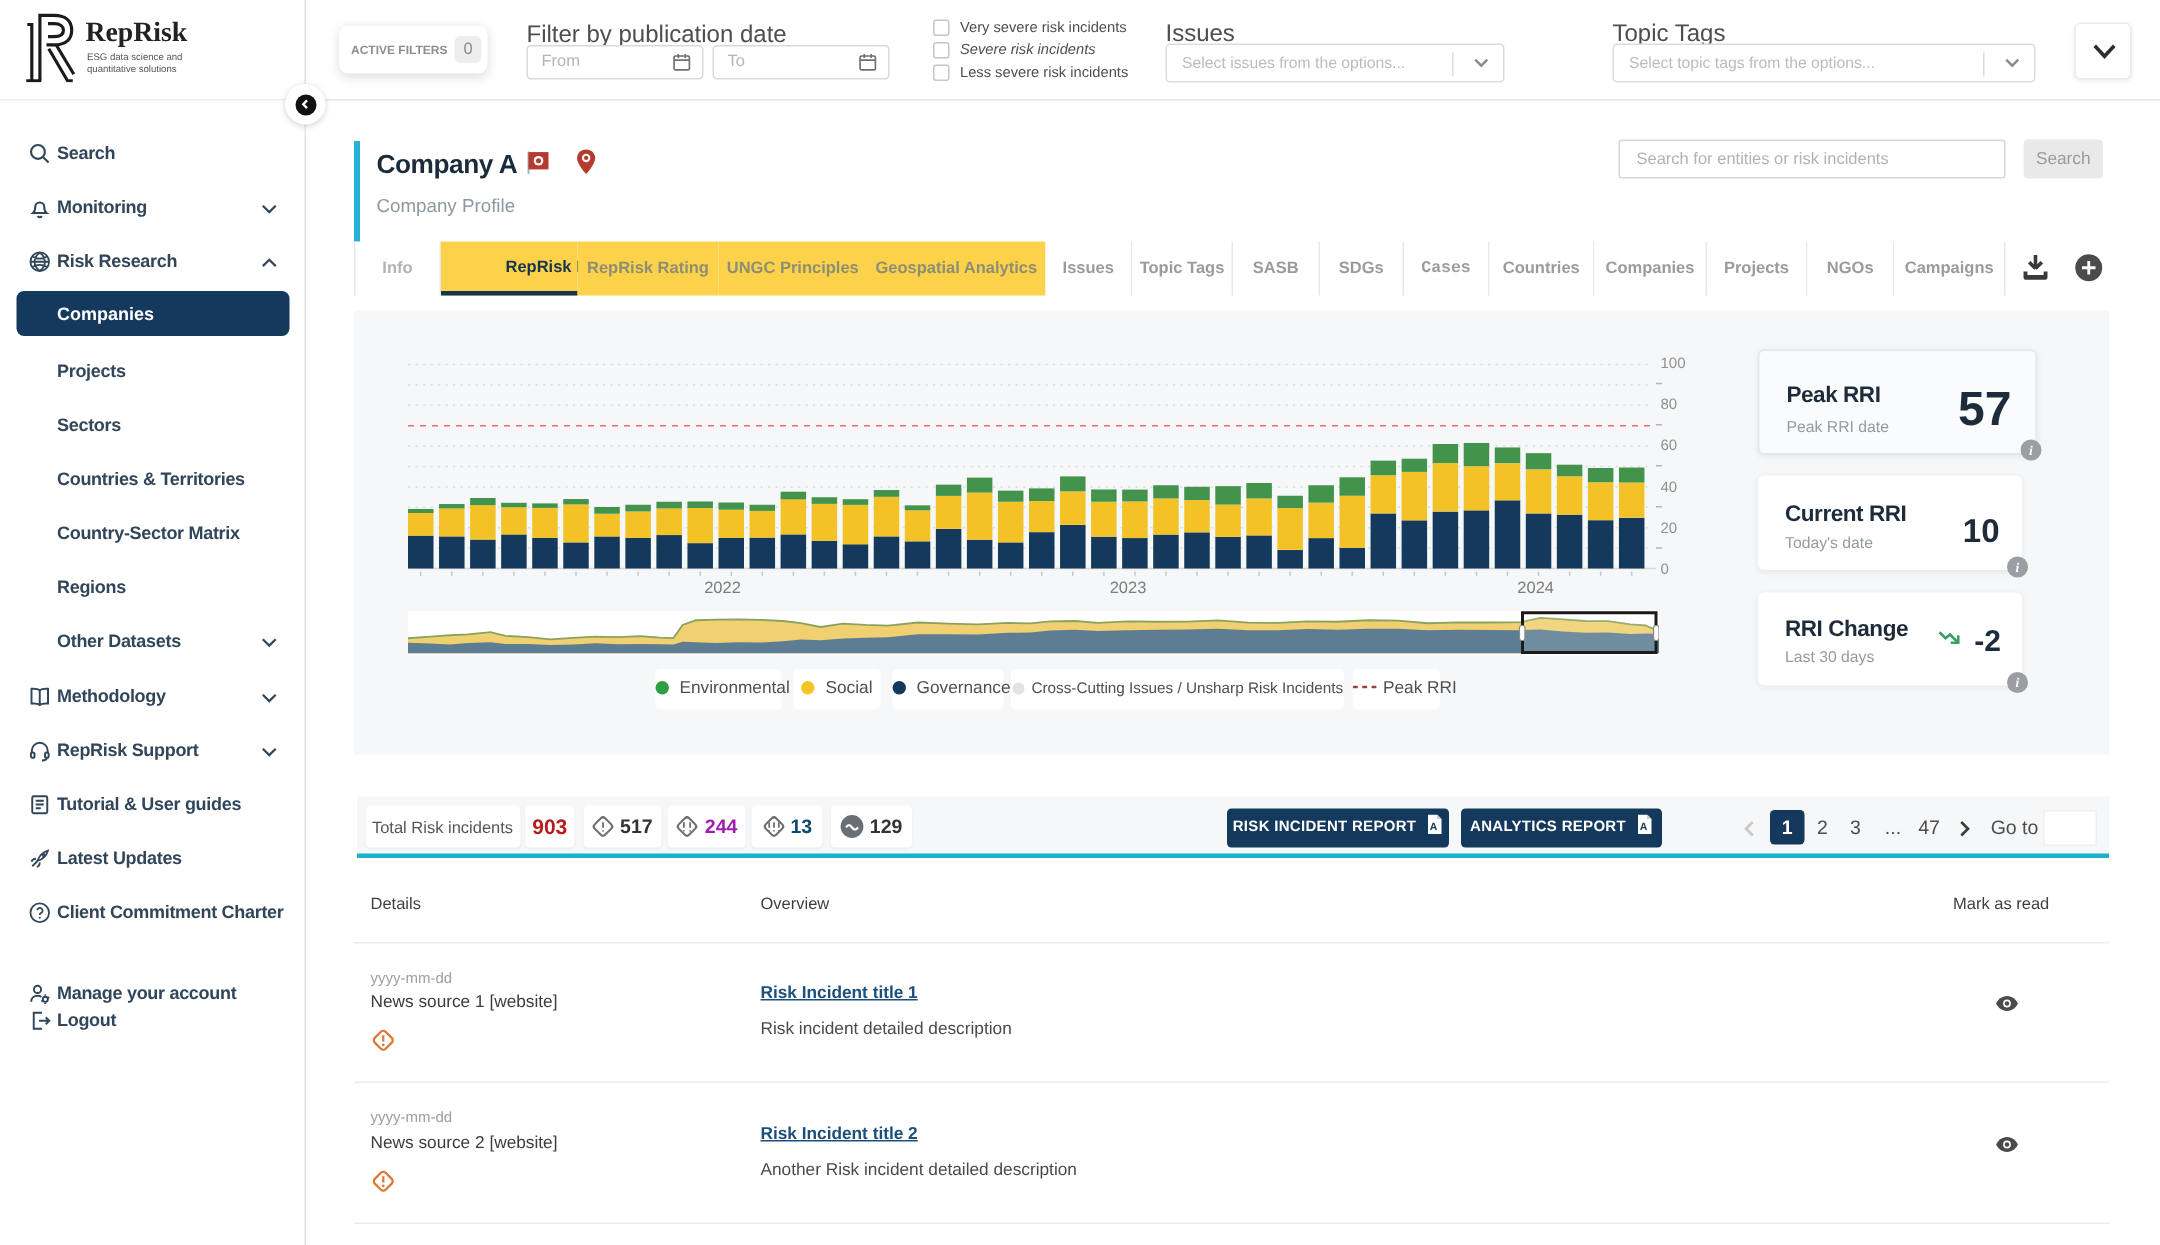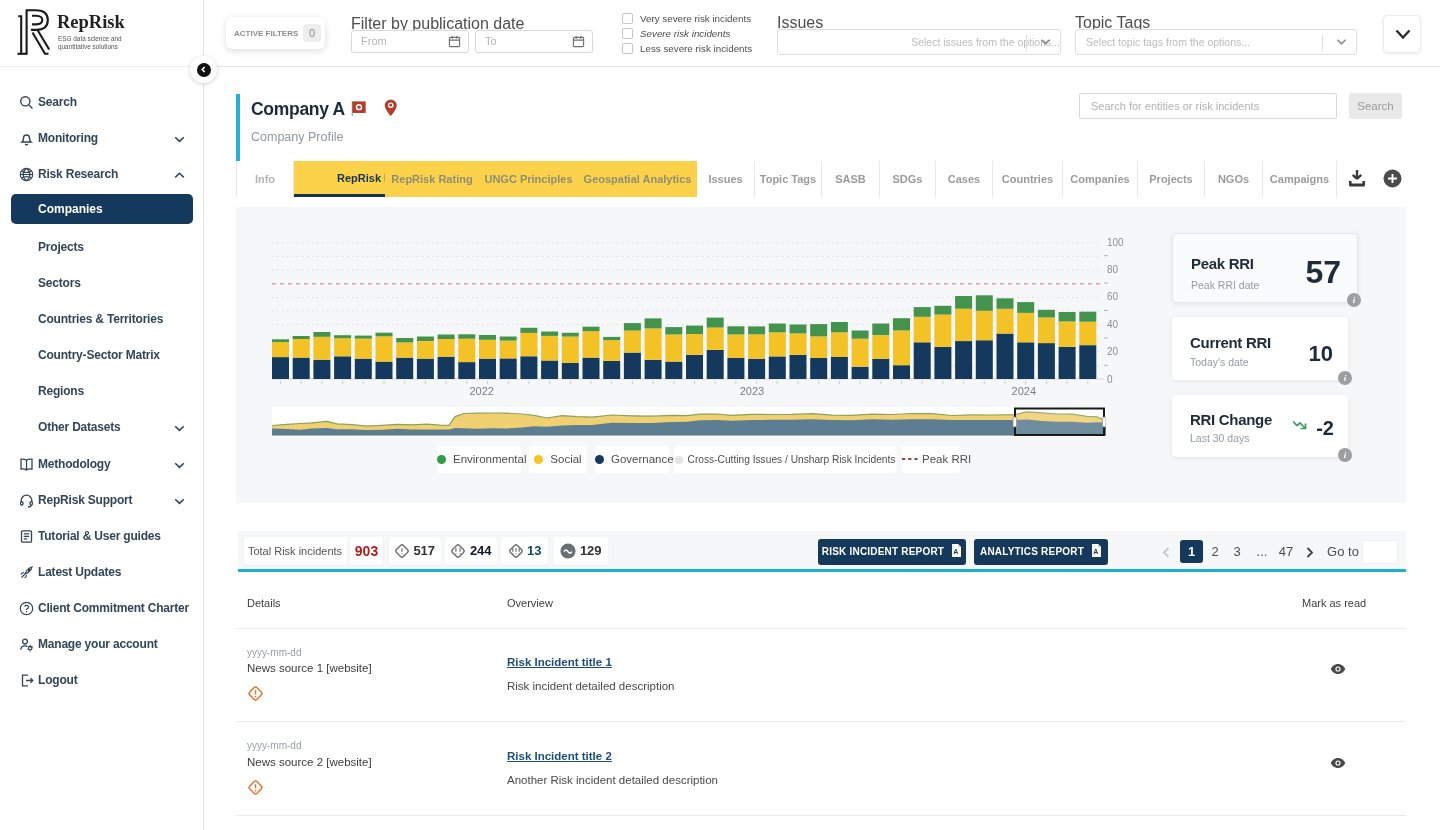--- a/index.html
+++ b/index.html
@@ -124,21 +124,21 @@
       </div>
     <div class="cbrow" style="top:28px;font-style:italic;">
         <span class="box"></span>
         <span class="lb">Severe risk incidents</span>
       </div>
     <div class="cbrow" style="top:43px;">
         <span class="box"></span>
         <span class="lb">Less severe risk incidents</span>
       </div>
     <div class="tblabel" style="left:572px; top:14px;">Issues</div>
-    <div class="selbox" style="left:572px; width:284px;text-align:right;">Select issues from the options...<span class="sep"></span><svg width="11" height="8" viewBox="0 0 11 8" fill="none" stroke="#8b8b8b" stroke-width="1.6">
+    <div class="selbox" style="left:572px; width:226px;">Select issues from the options...<span class="sep"></span><svg width="11" height="8" viewBox="0 0 11 8" fill="none" stroke="#8b8b8b" stroke-width="1.6">
           <path d="M1.5 1.8 5.5 5.8 9.5 1.8"></path>
         </svg></div>
     <div class="tblabel" style="left:870px; top:14px;">Topic Tags</div>
     <div class="selbox" style="left:870px; width:282px;">Select topic tags from the options...<span class="sep"></span><svg width="11" height="8" viewBox="0 0 11 8" fill="none" stroke="#8b8b8b" stroke-width="1.6">
           <path d="M1.5 1.8 5.5 5.8 9.5 1.8"></path>
         </svg></div>
     <div id="collapseall">
         <svg style="position:absolute;left:11px;top:13px;" width="16" height="11" viewBox="0 0 16 11" fill="none" stroke="#2e2e2e" stroke-width="2.4">
           <path d="M1.5 1.5 8 8.5 14.5 1.5"></path>
         </svg>
@@ -167,21 +167,21 @@
     <div id="tabs">
         <div class="tab first" style="left:0px;width:58px;">Info</div>
         <div class="tab yellow active" style="left:58px;width:91px;padding-left:43px;">RepRisk Index</div>
         <div class="tab yellow" style="left:149px;width:94px;">RepRisk Rating</div>
         <div class="tab yellow" style="left:243px;width:99px;">UNGC Principles</div>
         <div class="tab yellow" style="left:342px;width:119px;">Geospatial Analytics</div>
         <div class="tab " style="left:461px;width:58px;">Issues</div>
         <div class="tab " style="left:519px;width:67px;">Topic Tags</div>
         <div class="tab " style="left:586px;width:58px;">SASB</div>
         <div class="tab " style="left:644px;width:56px;">SDGs</div>
-        <div class="tab " style="left:700px;width:57px;">Cases</div>
+        <div class="tab " style="left:700px;width:57px;font-family:Liberation Mono, monospace;">Cases</div>
         <div class="tab " style="left:757px;width:70px;">Countries</div>
         <div class="tab " style="left:827px;width:75px;">Companies</div>
         <div class="tab " style="left:902px;width:67px;">Projects</div>
         <div class="tab " style="left:969px;width:58px;">NGOs</div>
         <div class="tab " style="left:1027px;width:74px;">Campaigns</div>
       </div>
     <div id="tabicons">
       <svg style="position:absolute;left:2px;top:3px;" width="20" height="20" viewBox="0 0 20 20" fill="#3a3a3a">
           <path d="M10 1 v9 M10 10 l-4.2-4.2 M10 10 l4.2-4.2" stroke="#3a3a3a" stroke-width="2.4" fill="none"></path>
           <path d="M2 12 v4 a1.5 1.5 0 0 0 1.5 1.5 h13 a1.5 1.5 0 0 0 1.5-1.5 v-4 h-2.6 v2.4 h-10.8 v-2.4 z"></path>
@@ -430,21 +430,21 @@
             <rect x="3.1" y="3.1" width="9.8" height="9.8" rx="2" fill="none" stroke="#6e6e6e" stroke-width="1.4" transform="rotate(45 8 8)"></rect>
             <line x1="8" y1="5.2" x2="8" y2="8.8" stroke="#6e6e6e" stroke-width="1.2"></line>
             <circle cx="8" cy="10.9" r="0.6" fill="#6e6e6e"></circle>
           </svg> <b style="font-size:13px;color:#333;">517</b></div>
         <div class="pill" style="left:240px;top:469px;width:52px;text-align:center;line-height:28px;font-size:12.5px;color:#4e4e4e;white-space:nowrap;"><svg width="16" height="16" viewBox="0 0 16 16" style="vertical-align:-4px;">
             <rect x="3.1" y="3.1" width="9.8" height="9.8" rx="2" fill="none" stroke="#6e6e6e" stroke-width="1.4" transform="rotate(45 8 8)"></rect>
             <line x1="5.9" y1="5.2" x2="5.9" y2="8.8" stroke="#6e6e6e" stroke-width="1.2"></line>
             <circle cx="5.9" cy="10.9" r="0.6" fill="#6e6e6e"></circle>
             <line x1="10.1" y1="5.2" x2="10.1" y2="8.8" stroke="#6e6e6e" stroke-width="1.2"></line>
             <circle cx="10.1" cy="10.9" r="0.6" fill="#6e6e6e"></circle>
-          </svg> <b style="font-size:13px;color:#0f172a;">244</b></div>
+          </svg> <b style="font-size:13px;color:#a21caf;">244</b></div>
         <div class="pill" style="left:296px;top:469px;width:47px;text-align:center;line-height:28px;font-size:12.5px;color:#4e4e4e;white-space:nowrap;"><svg width="16" height="16" viewBox="0 0 16 16" style="vertical-align:-4px;">
             <rect x="3.1" y="3.1" width="9.8" height="9.8" rx="2" fill="none" stroke="#6e6e6e" stroke-width="1.4" transform="rotate(45 8 8)"></rect>
             <line x1="4.8" y1="5.2" x2="4.8" y2="8.8" stroke="#6e6e6e" stroke-width="1.2"></line>
             <circle cx="4.8" cy="10.9" r="0.6" fill="#6e6e6e"></circle>
             <line x1="8" y1="5.2" x2="8" y2="8.8" stroke="#6e6e6e" stroke-width="1.2"></line>
             <circle cx="8" cy="10.9" r="0.6" fill="#6e6e6e"></circle>
             <line x1="11.2" y1="5.2" x2="11.2" y2="8.8" stroke="#6e6e6e" stroke-width="1.2"></line>
             <circle cx="11.2" cy="10.9" r="0.6" fill="#6e6e6e"></circle>
           </svg> <b style="font-size:13px;color:#0c4a6e;">13</b></div>
         <div class="pill" style="left:349px;top:469px;width:54px;text-align:center;line-height:28px;font-size:12.5px;color:#4e4e4e;white-space:nowrap;"><svg width="16" height="16" viewBox="0 0 16 16" style="vertical-align:-4px;">
@@ -623,21 +623,21 @@
           <span class="tx">Latest Updates</span>
         </div>
         <div class="navitem" style="top:599px;">
           <span class="ic"><svg width="15" height="15" viewBox="0 0 15 15" fill="none" stroke="#32465a" stroke-width="1.2">
               <circle cx="7.5" cy="7.5" r="6.2"></circle>
               <path d="M5.8 5.8 a1.8 1.8 0 1 1 2.4 2 c-.5.2-.7.6-.7 1.2"></path>
               <circle cx="7.5" cy="10.8" r="0.7" fill="#32465a" stroke="none"></circle>
             </svg></span>
           <span class="tx">Client Commitment Charter</span>
         </div>
-        <div class="navitem" style="top:635px;">
+        <div class="navitem" style="top:653px;">
           <span class="ic"><svg width="15" height="15" viewBox="0 0 15 15" fill="none" stroke="#32465a" stroke-width="1.3">
               <circle cx="6" cy="4.6" r="2.4"></circle>
               <path d="M1.8 12.8 c0-2.6 1.9-4 4.2-4 1 0 1.9.3 2.6.8"></path>
               <circle cx="11.2" cy="11.2" r="1.7"></circle>
               <path d="M11.2 8.9v-.9 M11.2 13.5v.9 M13 10.2l.8-.5 M9.4 12.2l-.8.5"></path>
             </svg></span>
           <span class="tx">Manage your account</span>
         </div>
         <div class="navitem" style="top:671px;">
           <span class="ic"><svg width="15" height="15" viewBox="0 0 15 15" fill="none" stroke="#32465a" stroke-width="1.3">

